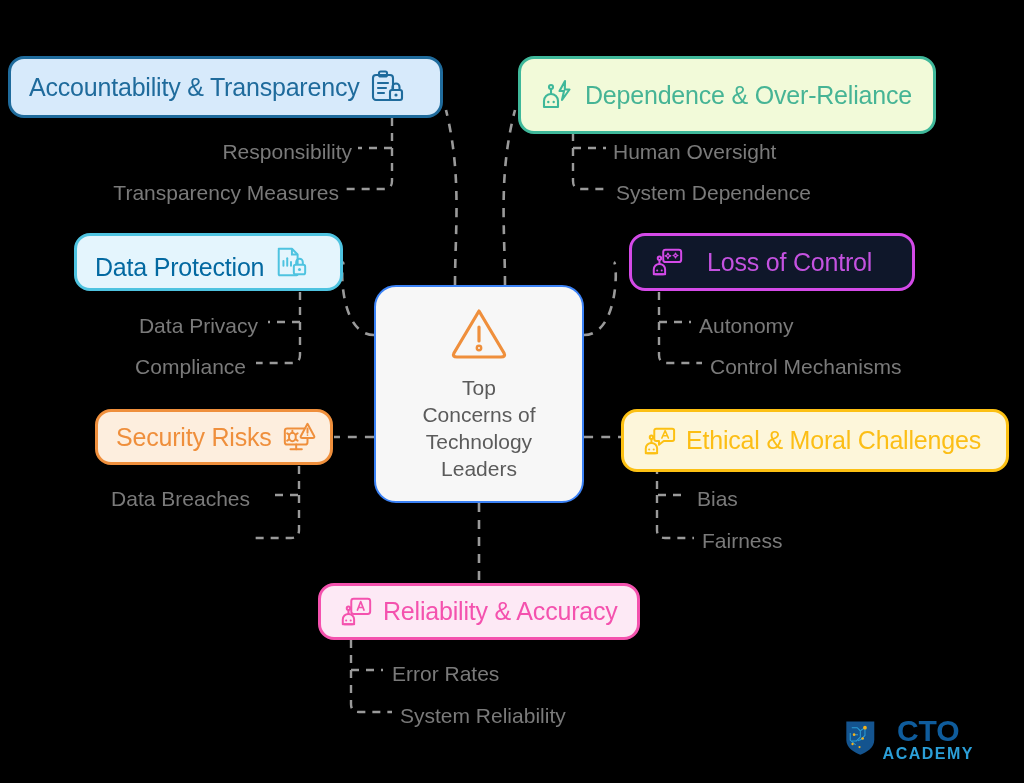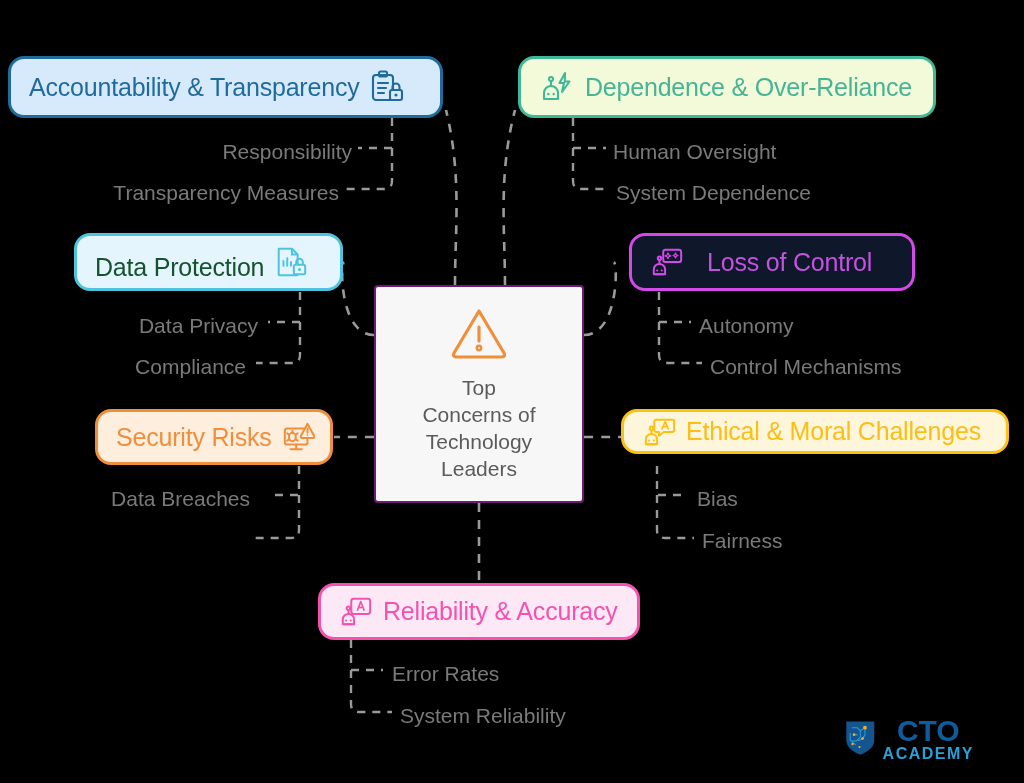--- a/index.html
+++ b/index.html
@@ -34,22 +34,22 @@
     line-height: 1;
   }
   .node .nicon { display: flex; align-items: center; justify-content: center; }
 
   
   #center-node {
     position: absolute;
     left: 374px; top: 285px;
     width: 210px; height: 218px;
     background: #f7f7f7;
-    border: 2px solid #701a75;
-    border-radius: 4px;
+    border: 2px solid #3b82f6;
+    border-radius: 22px;
     display: flex; flex-direction: column;
     align-items: center; justify-content: center;
     gap: 10px;
   }
   #center-node .ctitle {
     color: #5b5b5b;
     font-size: 21px;
     line-height: 1.28;
     text-align: center;
     white-space: pre-line;
@@ -149,39 +149,39 @@
         <line x1="9" y1="24" x2="15" y2="24" stroke-linecap="round"></line>
         <rect x="21" y="21" width="12" height="10" rx="2" fill="#d7eafb"></rect>
         <path d="M23.5 21 v-3 a3.5 3.5 0 0 1 7 0 v3"></path>
         <circle cx="27" cy="26" r="1.6" fill="#1f6b9c" stroke="none"></circle>
       </svg>
     </span>
   </div>
   <div class="sub right-al" style="left:120px; top:141px; width:232px;">Responsibility</div>
   <div class="sub right-al" style="left:60px; top:182px; width:279px;">Transparency Measures</div>
 
-  <div class="node" id="n-dependence" style="left:518px; top:56px; width:418px; height:62px; background:#f2fad9; border-color:#3fb89a; border-width:3px;">
+  <div class="node" id="n-dependence" style="left:518px; top:56px; width:418px; height:78px; background:#f2fad9; border-color:#3fb89a; border-width:3px;">
     <span class="nicon">
       <svg width="36" height="36" viewBox="0 0 36 36" fill="none" stroke="#3fb89a" stroke-width="2.1">
         <path d="M5 30 v-6 a7 7 0 0 1 14 0 v6 z" stroke-linejoin="round"></path>
         <line x1="12" y1="17" x2="12" y2="12" stroke-linecap="round"></line>
         <circle cx="12" cy="10" r="2"></circle>
         <circle cx="9.3" cy="25" r="1.2" fill="#3fb89a" stroke="none"></circle>
         <circle cx="14.7" cy="25" r="1.2" fill="#3fb89a" stroke="none"></circle>
         <line x1="7" y1="30" x2="17" y2="30" stroke-linecap="round"></line>
         <path d="M26 4 L20.5 14 H25 L23 23 L30.5 12.5 H25.8 Z" stroke-linejoin="round"></path>
       </svg>
     </span>
     <span class="label" style="color:#46b495;">Dependence &amp; Over-Reliance</span>
   </div>
   <div class="sub" style="left:613px; top:141px;">Human Oversight</div>
   <div class="sub" style="left:616px; top:182px;">System Dependence</div>
 
   <div class="node" id="n-dataprotection" style="left:74px; top:233px; width:269px; height:58px; background:#e4f5fd; border-color:#4ec3e0; border-width:3px;">
-    <span class="label" style="color:#14532d;margin-top:11px;">Data Protection</span>
+    <span class="label" style="color:#0369a1;margin-top:11px;">Data Protection</span>
     <span class="nicon">
       <svg width="34" height="34" viewBox="0 0 36 36" fill="none" stroke="#4ec3e0" stroke-width="2.1">
         <path d="M5 4 h14 l6 6 v21 a1 1 0 0 1 -1 1 H6 a1 1 0 0 1 -1 -1 V5 a1 1 0 0 1 1 -1 z" stroke-linejoin="round"></path>
         <path d="M19 4 v6 h6"></path>
         <line x1="10" y1="22" x2="10" y2="17" stroke-linecap="round"></line>
         <line x1="14" y1="22" x2="14" y2="14" stroke-linecap="round"></line>
         <line x1="18" y1="22" x2="18" y2="18" stroke-linecap="round"></line>
         <rect x="21" y="21" width="12" height="10" rx="2" fill="#e4f5fd"></rect>
         <path d="M23.5 21 v-3 a3.5 3.5 0 0 1 7 0 v3"></path>
         <circle cx="27" cy="26" r="1.6" fill="#4ec3e0" stroke="none"></circle>
@@ -224,21 +224,21 @@
         <line x1="7.4" y1="20.5" x2="5.4" y2="22" stroke-linecap="round"></line>
         <line x1="14.6" y1="20.5" x2="16.6" y2="22" stroke-linecap="round"></line>
         <path d="M27 4 L34 17 Q35 19 32.5 19 H21.5 Q19 19 20 17 Z" stroke-linejoin="round" fill="#fdeede"></path>
         <line x1="27" y1="9" x2="27" y2="13.5" stroke-linecap="round"></line>
         <circle cx="27" cy="16" r="0.9" fill="#ef8f3c" stroke="none"></circle>
       </svg>
     </span>
   </div>
   <div class="sub right-al" style="left:60px; top:488px; width:190px;">Data Breaches</div>
 
-  <div class="node" id="n-ethical" style="left:621px; top:409px; width:388px; height:45px; background:#fdf6da; border-color:#fcc013; border-width:3px;">
+  <div class="node" id="n-ethical" style="left:621px; top:409px; width:388px; height:63px; background:#fdf6da; border-color:#fcc013; border-width:3px;">
     <span class="nicon">
       <svg width="34" height="34" viewBox="0 0 36 36" fill="none" stroke="#fcc013" stroke-width="2.1">
         <path d="M4 31 v-5 a6 6 0 0 1 12 0 v5 z" stroke-linejoin="round"></path>
         <line x1="10" y1="20" x2="10" y2="16" stroke-linecap="round"></line>
         <circle cx="10" cy="14" r="1.8"></circle>
         <circle cx="7.6" cy="27" r="1.1" fill="#fcc013" stroke="none"></circle>
         <circle cx="12.4" cy="27" r="1.1" fill="#fcc013" stroke="none"></circle>
         <line x1="6" y1="31" x2="14" y2="31" stroke-linecap="round"></line>
         <path d="M15 5 h17 a2 2 0 0 1 2 2 v9 a2 2 0 0 1 -2 2 h-9 l-5 4 v-4 h-3 a2 2 0 0 1 -2 -2 V7 a2 2 0 0 1 2 -2 z" stroke-linejoin="round"></path>
         <path d="M21 15 l3.5 -8 3.5 8 M22.3 12.4 h4.4" stroke-width="1.6" stroke-linecap="round" stroke-linejoin="round"></path>

